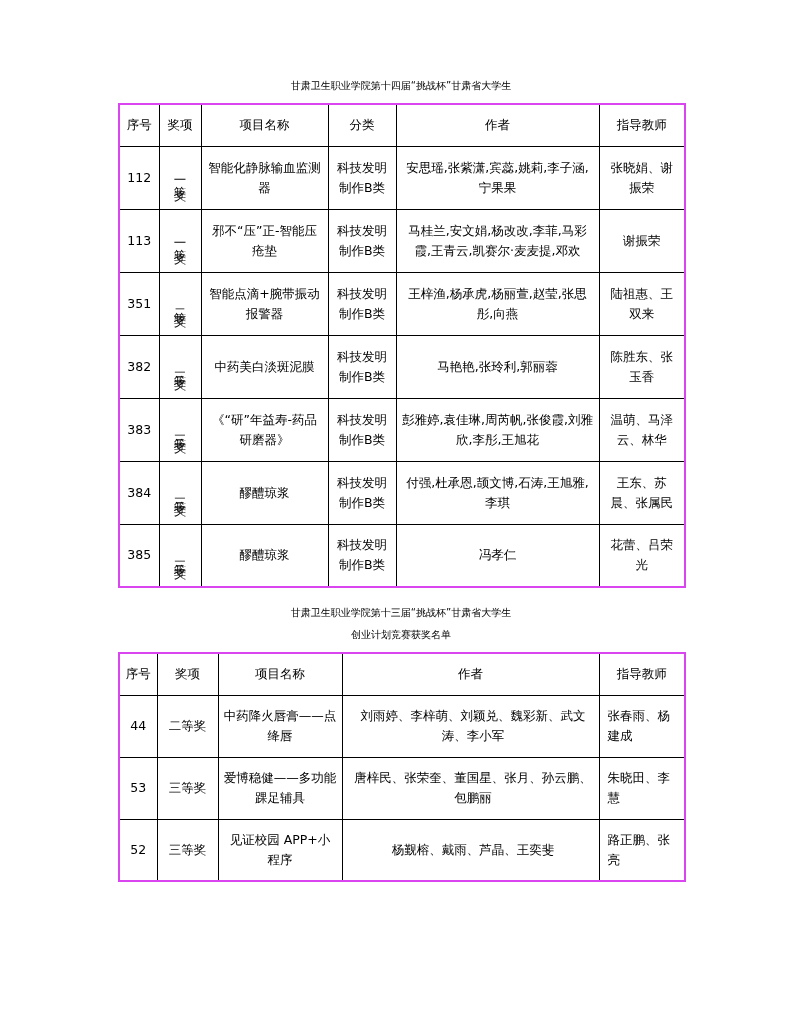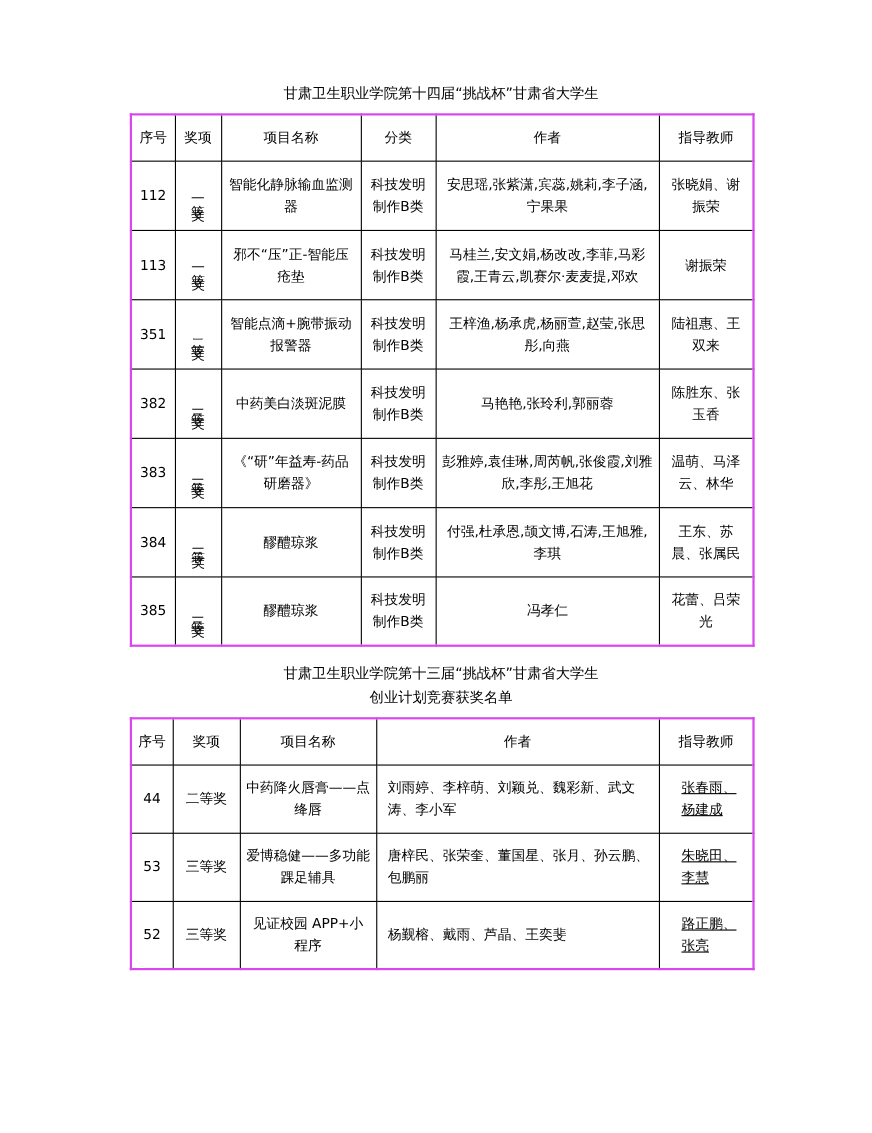--- a/index.html
+++ b/index.html
@@ -16,21 +16,21 @@
     position: absolute;
     left: 0; top: 0;
     width: 793px; height: 1030px;
     background: #ffffff;
   }
   .section { margin-left: 118px; width: 566px; }
   .section-1 { margin-top: 75px; }
   .section-2 { margin-top: 14px; }
   .doc-title {
     text-align: center;
-    font-size: 13px;
+    font-size: 10px;
     line-height: 22px;
     color: #000000;
     white-space: nowrap;
   }
   table.award-table {
     border-collapse: collapse;
     width: 566px;
     table-layout: fixed;
     margin-top: 6px;
     border: 2px solid #d946ef;
@@ -43,22 +43,22 @@
     line-height: 20px;
     text-align: center;
     vertical-align: middle;
     padding: 3px 5px;
     word-break: break-all;
   }
   table.award-table th { height: 42px; }
   table.t1 td { height: 63px; }
   table.t2 td { height: 62px; }
   td.cell-project { text-align: left; padding-left: 7px; padding-right: 6px; }
-  table.t2 td.cell-authors { text-align: left; padding-left: 10px; margin-left: 20px; }
-  table.t2 td.cell-teachers { text-align: left; padding-left: 20px; text-decoration: underline; }
+  table.t2 td.cell-authors { text-align: center; padding-left: 10px; margin-left: 20px; }
+  table.t2 td.cell-teachers { text-align: left; padding-left: 8px; }
   td.cell-award-vertical {
     writing-mode: vertical-rl;
     text-orientation: upright;
     letter-spacing: 3px;
     padding: 2px 0;
   }
 </style>
 </head>
 <body>
 

